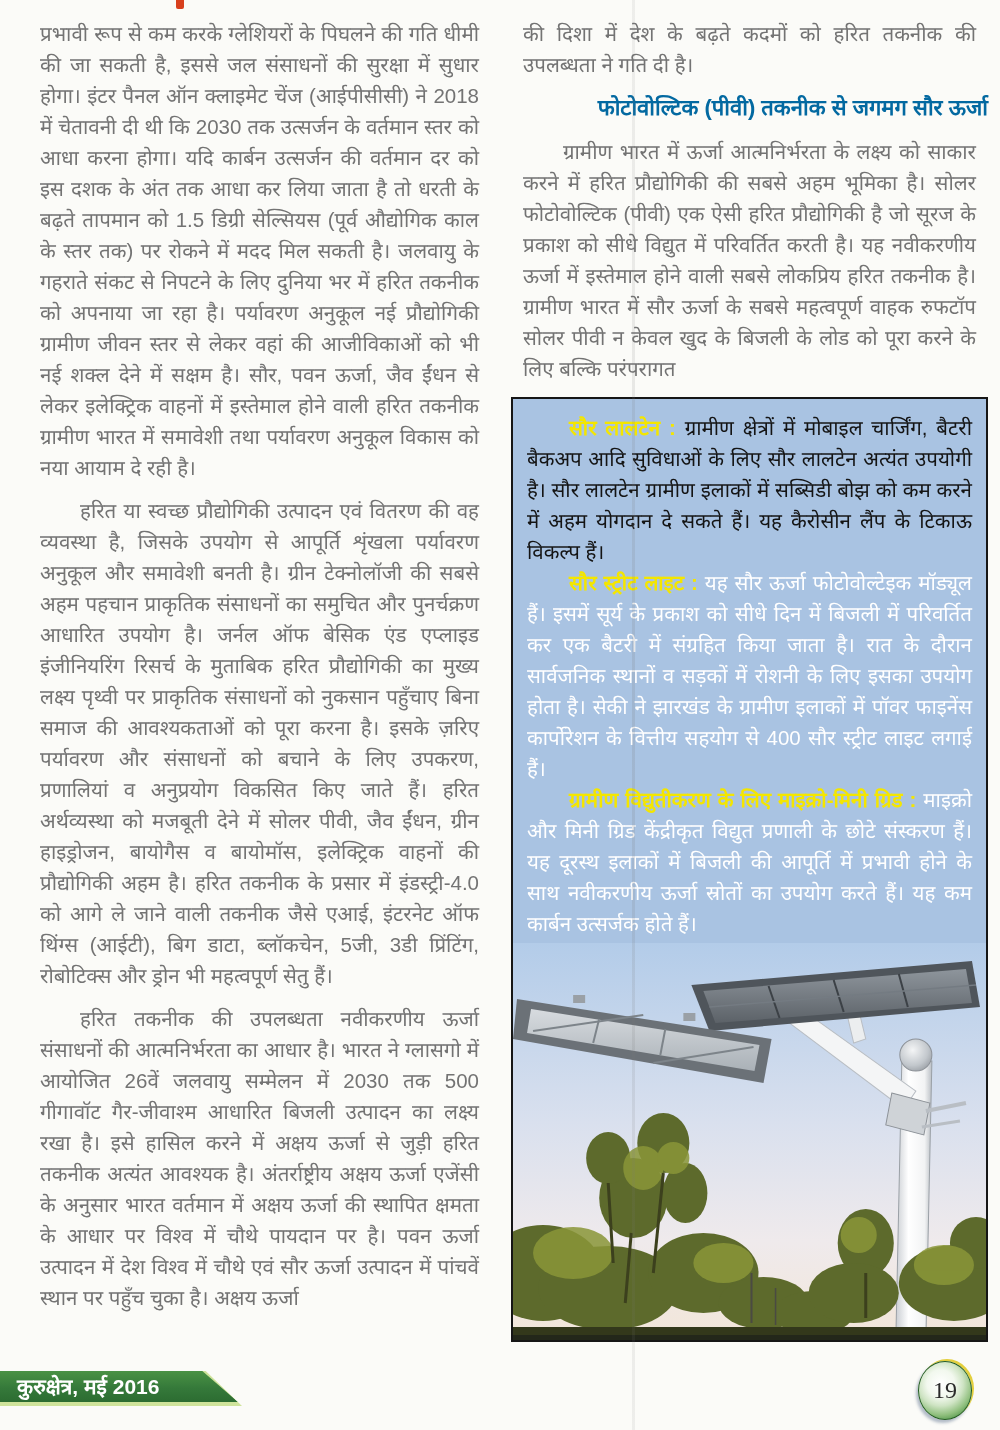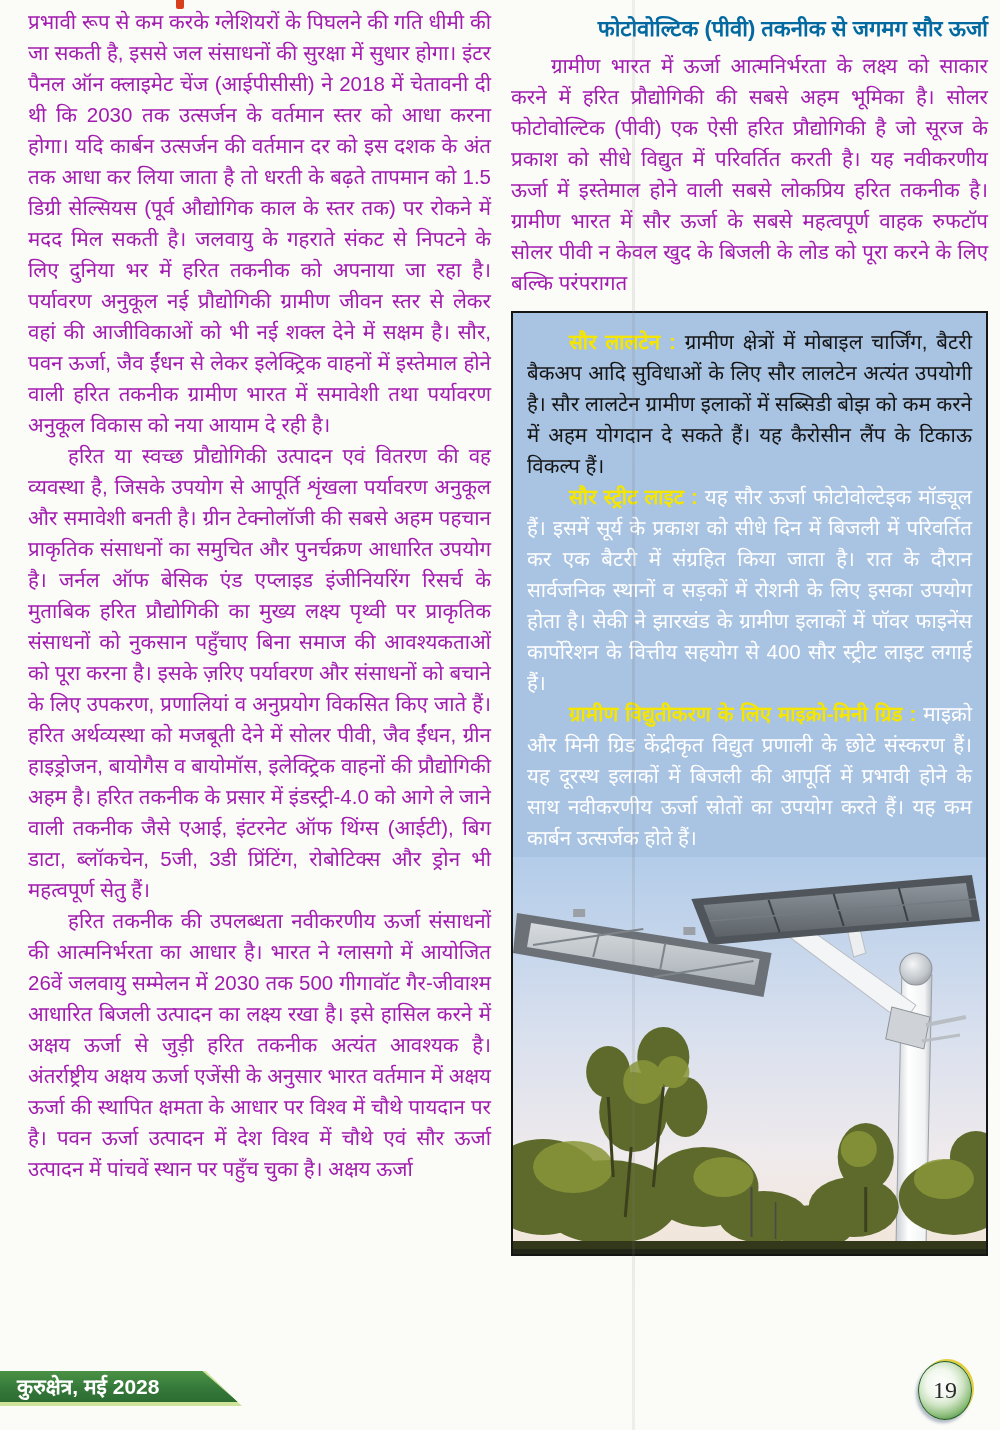--- a/index.html
+++ b/index.html
@@ -15,22 +15,22 @@
     pointer-events:none;
   }
   .top-mark{
     position:absolute;left:176px;top:0;width:8px;height:9px;
     background:#d8401d;border-radius:0 0 2px 2px;
   }
   .col{position:absolute;top:6px;}
   .col-left{left:28px;width:463px;}
   .col-right{left:511px;width:477px;}
   p.body{
-    margin:0;font-size:20.5px;line-height:31px;text-align:justify;
-    color:#a21caf;
+    margin:12px;font-size:20.5px;line-height:31px;text-align:justify;
+    color:#737373;
   }
   p.body.indent{text-indent:40px;}
   h2.blue-heading{
     margin:7px 0 5px 0;font-size:22px;line-height:32px;font-weight:bold;
     color:#0369a1;text-align:right;
   }
   .info-box{
     margin-top:13px;border:2px solid #161616;background:#a9c3e2;
   }
   .info-box-text{padding:13px 14px 4px 14px;}
@@ -80,20 +80,21 @@
 
 <div class="top-mark"></div>
 
 <div class="col col-left">
   <p class="body">प्रभावी रूप से कम करके ग्लेशियरों के पिघलने की गति धीमी की जा सकती है, इससे जल संसाधनों की सुरक्षा में सुधार होगा। इंटर पैनल ऑन क्लाइमेट चेंज (आईपीसीसी) ने 2018 में चेतावनी दी थी कि 2030 तक उत्सर्जन के वर्तमान स्तर को आधा करना होगा। यदि कार्बन उत्सर्जन की वर्तमान दर को इस दशक के अंत तक आधा कर लिया जाता है तो धरती के बढ़ते तापमान को 1.5 डिग्री सेल्सियस (पूर्व औद्योगिक काल के स्तर तक) पर रोकने में मदद मिल सकती है। जलवायु के गहराते संकट से निपटने के लिए दुनिया भर में हरित तकनीक को अपनाया जा रहा है। पर्यावरण अनुकूल नई प्रौद्योगिकी ग्रामीण जीवन स्तर से लेकर वहां की आजीविकाओं को भी नई शक्ल देने में सक्षम है। सौर, पवन ऊर्जा, जैव ईंधन से लेकर इलेक्ट्रिक वाहनों में इस्तेमाल होने वाली हरित तकनीक ग्रामीण भारत में समावेशी तथा पर्यावरण अनुकूल विकास को नया आयाम दे रही है।</p>
   <p class="body indent">हरित या स्वच्छ प्रौद्योगिकी उत्पादन एवं वितरण की वह व्यवस्था है, जिसके उपयोग से आपूर्ति शृंखला पर्यावरण अनुकूल और समावेशी बनती है। ग्रीन टेक्नोलॉजी की सबसे अहम पहचान प्राकृतिक संसाधनों का समुचित और पुनर्चक्रण आधारित उपयोग है। जर्नल ऑफ बेसिक एंड एप्लाइड इंजीनियरिंग रिसर्च के मुताबिक हरित प्रौद्योगिकी का मुख्य लक्ष्य पृथ्वी पर प्राकृतिक संसाधनों को नुकसान पहुँचाए बिना समाज की आवश्यकताओं को पूरा करना है। इसके ज़रिए पर्यावरण और संसाधनों को बचाने के लिए उपकरण, प्रणालियां व अनुप्रयोग विकसित किए जाते हैं। हरित अर्थव्यस्था को मजबूती देने में सोलर पीवी, जैव ईंधन, ग्रीन हाइड्रोजन, बायोगैस व बायोमॉस, इलेक्ट्रिक वाहनों की प्रौद्योगिकी अहम है। हरित तकनीक के प्रसार में इंडस्ट्री-4.0 को आगे ले जाने वाली तकनीक जैसे एआई, इंटरनेट ऑफ थिंग्स (आईटी), बिग डाटा, ब्लॉकचेन, 5जी, 3डी प्रिंटिंग, रोबोटिक्स और ड्रोन भी महत्वपूर्ण सेतु हैं।</p>
   <p class="body indent">हरित तकनीक की उपलब्धता नवीकरणीय ऊर्जा संसाधनों की आत्मनिर्भरता का आधार है। भारत ने ग्लासगो में आयोजित 26वें जलवायु सम्मेलन में 2030 तक 500 गीगावॉट गैर-जीवाश्म आधारित बिजली उत्पादन का लक्ष्य रखा है। इसे हासिल करने में अक्षय ऊर्जा से जुड़ी हरित तकनीक अत्यंत आवश्यक है। अंतर्राष्ट्रीय अक्षय ऊर्जा एजेंसी के अनुसार भारत वर्तमान में अक्षय ऊर्जा की स्थापित क्षमता के आधार पर विश्व में चौथे पायदान पर है। पवन ऊर्जा उत्पादन में देश विश्व में चौथे एवं सौर ऊर्जा उत्पादन में पांचवें स्थान पर पहुँच चुका है। अक्षय ऊर्जा</p>
 </div>
 
 <div class="col col-right">
+  <p class="body">की दिशा में देश के बढ़ते कदमों को हरित तकनीक की उपलब्धता ने गति दी है।</p>
   <h2 class="blue-heading">फोटोवोल्टिक (पीवी) तकनीक से जगमग सौर ऊर्जा</h2>
   <p class="body indent">ग्रामीण भारत में ऊर्जा आत्मनिर्भरता के लक्ष्य को साकार करने में हरित प्रौद्योगिकी की सबसे अहम भूमिका है। सोलर फोटोवोल्टिक (पीवी) एक ऐसी हरित प्रौद्योगिकी है जो सूरज के प्रकाश को सीधे विद्युत में परिवर्तित करती है। यह नवीकरणीय ऊर्जा में इस्तेमाल होने वाली सबसे लोकप्रिय हरित तकनीक है। ग्रामीण भारत में सौर ऊर्जा के सबसे महत्वपूर्ण वाहक रुफटॉप सोलर पीवी न केवल खुद के बिजली के लोड को पूरा करने के लिए बल्कि परंपरागत</p>
 
   <div class="info-box">
     <div class="info-box-text">
       <p class="box-para dark-text"><span class="box-title">सौर लालटेन :</span> <span>ग्रामीण क्षेत्रों में मोबाइल चार्जिंग, बैटरी बैकअप आदि सुविधाओं के लिए सौर लालटेन अत्यंत उपयोगी है। सौर लालटेन ग्रामीण इलाकों में सब्सिडी बोझ को कम करने में अहम योगदान दे सकते हैं। यह कैरोसीन लैंप के टिकाऊ विकल्प हैं।</span></p>
       <p class="box-para light-text"><span class="box-title">सौर स्ट्रीट लाइट :</span> <span>यह सौर ऊर्जा फोटोवोल्टेइक मॉड्यूल हैं। इसमें सूर्य के प्रकाश को सीधे दिन में बिजली में परिवर्तित कर एक बैटरी में संग्रहित किया जाता है। रात के दौरान सार्वजनिक स्थानों व सड़कों में रोशनी के लिए इसका उपयोग होता है। सेकी ने झारखंड के ग्रामीण इलाकों में पॉवर फाइनेंस कार्पोरेशन के वित्तीय सहयोग से 400 सौर स्ट्रीट लाइट लगाई हैं।</span></p>
       <p class="box-para light-text"><span class="box-title">ग्रामीण विद्युतीकरण के लिए माइक्रो-मिनी ग्रिड :</span> <span>माइक्रो और मिनी ग्रिड केंद्रीकृत विद्युत प्रणाली के छोटे संस्करण हैं। यह दूरस्थ इलाकों में बिजली की आपूर्ति में प्रभावी होने के साथ नवीकरणीय ऊर्जा स्रोतों का उपयोग करते हैं। यह कम कार्बन उत्सर्जक होते हैं।</span></p>
     </div>
 
@@ -198,19 +199,19 @@
         <rect x="0" y="392" width="472" height="5" fill="#23271a"></rect>
       </svg>
     </div>
   </div>
 </div>
 
 <div class="scan-crease"></div>
 
 <div class="footer-banner">
   <div class="footer-banner-inner">
-    <span>कुरुक्षेत्र, मई 2028</span>
+    <span>कुरुक्षेत्र, मई 2016</span>
   </div>
 </div>
 
 <div class="page-badge">
   <span>19</span>
 </div>
 
 </body></html>

